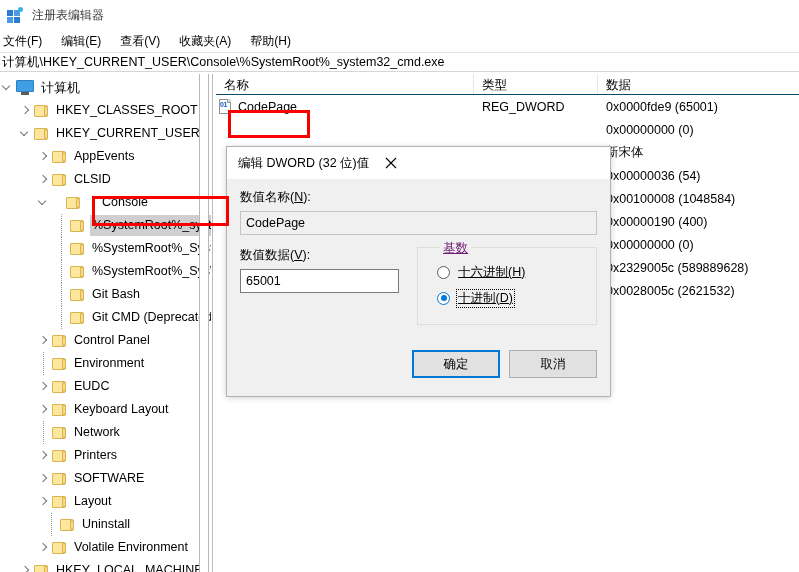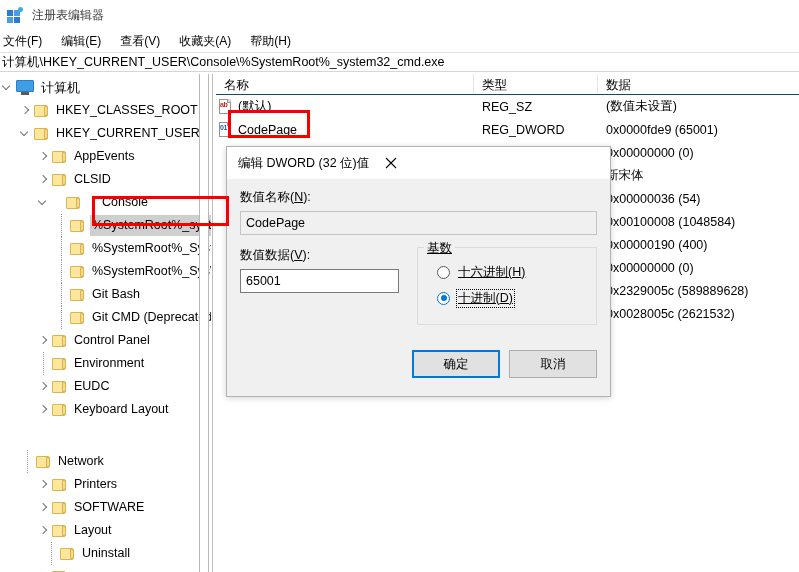--- a/index.html
+++ b/index.html
@@ -390,25 +390,25 @@
     width: 187px;
     height: 78px;
     border: 1px solid #dcdcdc;
     position: relative;
     box-sizing: border-box;
     padding-top: 11px;
   }
   #base-legend {
     position: absolute;
     top: -8px;
-    left: 6px;
+    left: 22px;
     background: #f0f0f0;
     padding: 0 3px;
     font-size: 12.5px;
-    color: #000000;
+    color: #701a75;
     text-decoration: underline;
   }
   .radio-row {
     display: flex;
     align-items: center;
     padding-left: 19px;
     height: 26px;
     cursor: default;
     text-decoration: underline;
   }
@@ -607,21 +607,21 @@
           <span class="label-box">EUDC</span>
         </div>
         <div class="tree-row" style="padding-left: 36px;">
           <span class="tw expander"></span>
           <span class="folder">
             <span class="body"></span>
             <span class="tab"></span>
           </span>
           <span class="label-box">Keyboard Layout</span>
         </div>
-        <div class="tree-row" style="padding-left: 20px; margin-top: 29px;">
+        <div class="tree-row" style="padding-left: 36px;">
           <span class="tw dots"></span>
           <span class="folder">
             <span class="body"></span>
             <span class="tab"></span>
           </span>
           <span class="label-box">Network</span>
         </div>
         <div class="tree-row" style="padding-left: 36px;">
           <span class="tw expander"></span>
           <span class="folder">
@@ -653,20 +653,21 @@
             <span class="tab"></span>
           </span>
           <span class="label-box">Uninstall</span>
         </div>
         <div class="tree-row" style="padding-left: 36px;">
           <span class="tw expander"></span>
           <span class="folder">
             <span class="body"></span>
             <span class="tab"></span>
           </span>
+          <span class="label-box">Volatile Environment</span>
         </div>
         <div class="tree-row" style="padding-left: 18px;">
           <span class="tw expander"></span>
           <span class="folder">
             <span class="body"></span>
             <span class="tab"></span>
           </span>
           <span class="label-box">HKEY_LOCAL_MACHINE</span>
         </div>
       </div>
@@ -677,32 +678,20 @@
 
   <div id="splitter"></div>
 
   <div id="list-pane">
     <div id="list-header">
       <div class="col-head c-name">名称</div>
       <div class="col-head c-type">类型</div>
       <div class="col-head c-data">数据</div>
     </div>
     <div id="list-body">
-        <div class="list-row">
-          <div class="cell c-name">
-            <span class="val-icon sz">
-              <span class="pg"></span>
-              <span class="corner"></span>
-              <span class="ab">ab</span>
-            </span>
-            <span>(默认)</span>
-          </div>
-          <div class="cell c-type">REG_SZ</div>
-          <div class="cell c-data">(数值未设置)</div>
-        </div>
         <div class="list-row">
           <div class="cell c-name">
             <span class="val-icon dw">
               <span class="pg"></span>
               <span class="corner"></span>
               <span class="ab">01</span>
             </span>
             <span>CodePage</span>
           </div>
           <div class="cell c-type">REG_DWORD</div>

